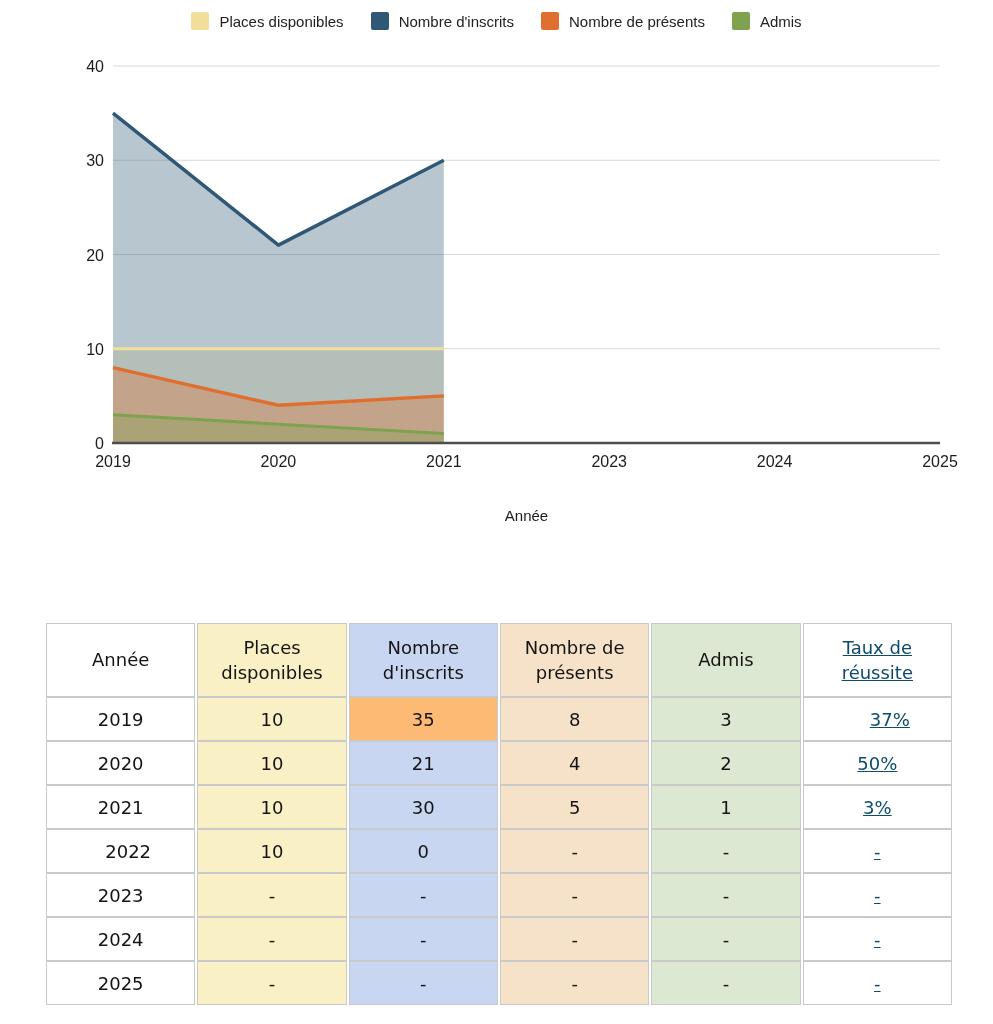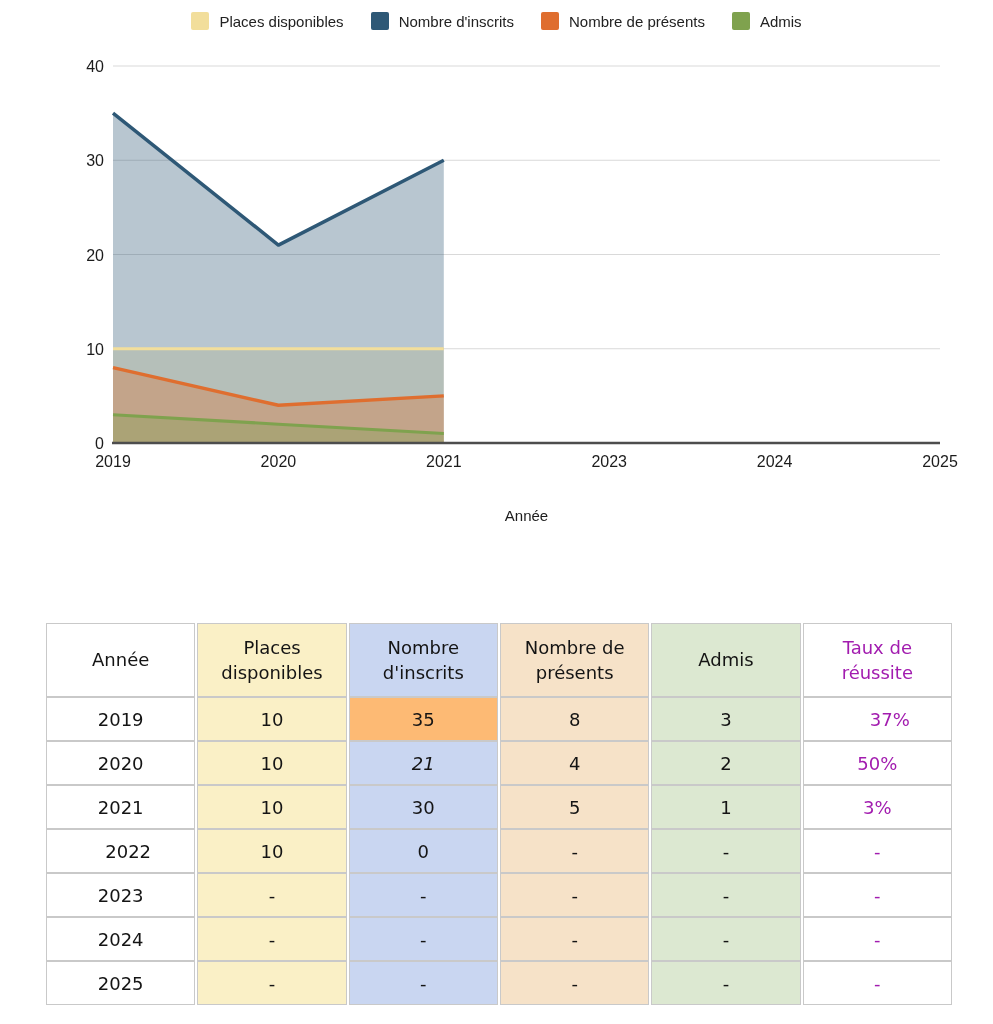--- a/index.html
+++ b/index.html
@@ -23,21 +23,21 @@
   table.results {
     width:100%; border-collapse:separate; border-spacing:2px 0; table-layout:fixed;
   }
   table.results th, table.results td {
     border:1px solid #c9c9c9; text-align:center; vertical-align:middle;
     font-family:"DejaVu Sans", sans-serif; font-weight:400; color:#141414;
     overflow:hidden;
   }
   table.results th { height:72px; font-size:18px; line-height:1.4; padding:0 12px; }
   table.results td { height:40px; font-size:18px; }
-  table.results .muted { color:#a21caf; }
+  table.results .muted { color:#0c4a6e;text-decoration:underline; }
 </style>
 </head>
 <body>
 
 <div class="legend">
   <div class="legend-item">
     <span class="swatch" style="background: rgb(242, 222, 155);"></span>
     <span class="legend-label">Places disponibles</span>
   </div>
   <div class="legend-item">
@@ -99,21 +99,21 @@
           <td style="background: rgb(255, 255, 255);">2019</td>
           <td style="background: rgb(250, 240, 198);">10</td>
           <td style="background: #fdba74;">35</td>
           <td style="background: rgb(246, 226, 200);">8</td>
           <td style="background: rgb(220, 232, 209);">3</td>
           <td class="muted" style="background: rgb(255, 255, 255); padding-left: 26px;">37%</td>
         </tr>
         <tr>
           <td style="background: rgb(255, 255, 255);">2020</td>
           <td style="background: rgb(250, 240, 198);">10</td>
-          <td style="background: rgb(201, 214, 241); font-style: italic;">21</td>
+          <td style="background: rgb(201, 214, 241);">21</td>
           <td style="background: rgb(246, 226, 200);">4</td>
           <td style="background: rgb(220, 232, 209);">2</td>
           <td class="muted" style="background: rgb(255, 255, 255); margin-top: 24px;">50%</td>
         </tr>
         <tr>
           <td style="background: rgb(255, 255, 255);">2021</td>
           <td style="background: rgb(250, 240, 198);">10</td>
           <td style="background: rgb(201, 214, 241);">30</td>
           <td style="background: rgb(246, 226, 200);">5</td>
           <td style="background: rgb(220, 232, 209);">1</td>

